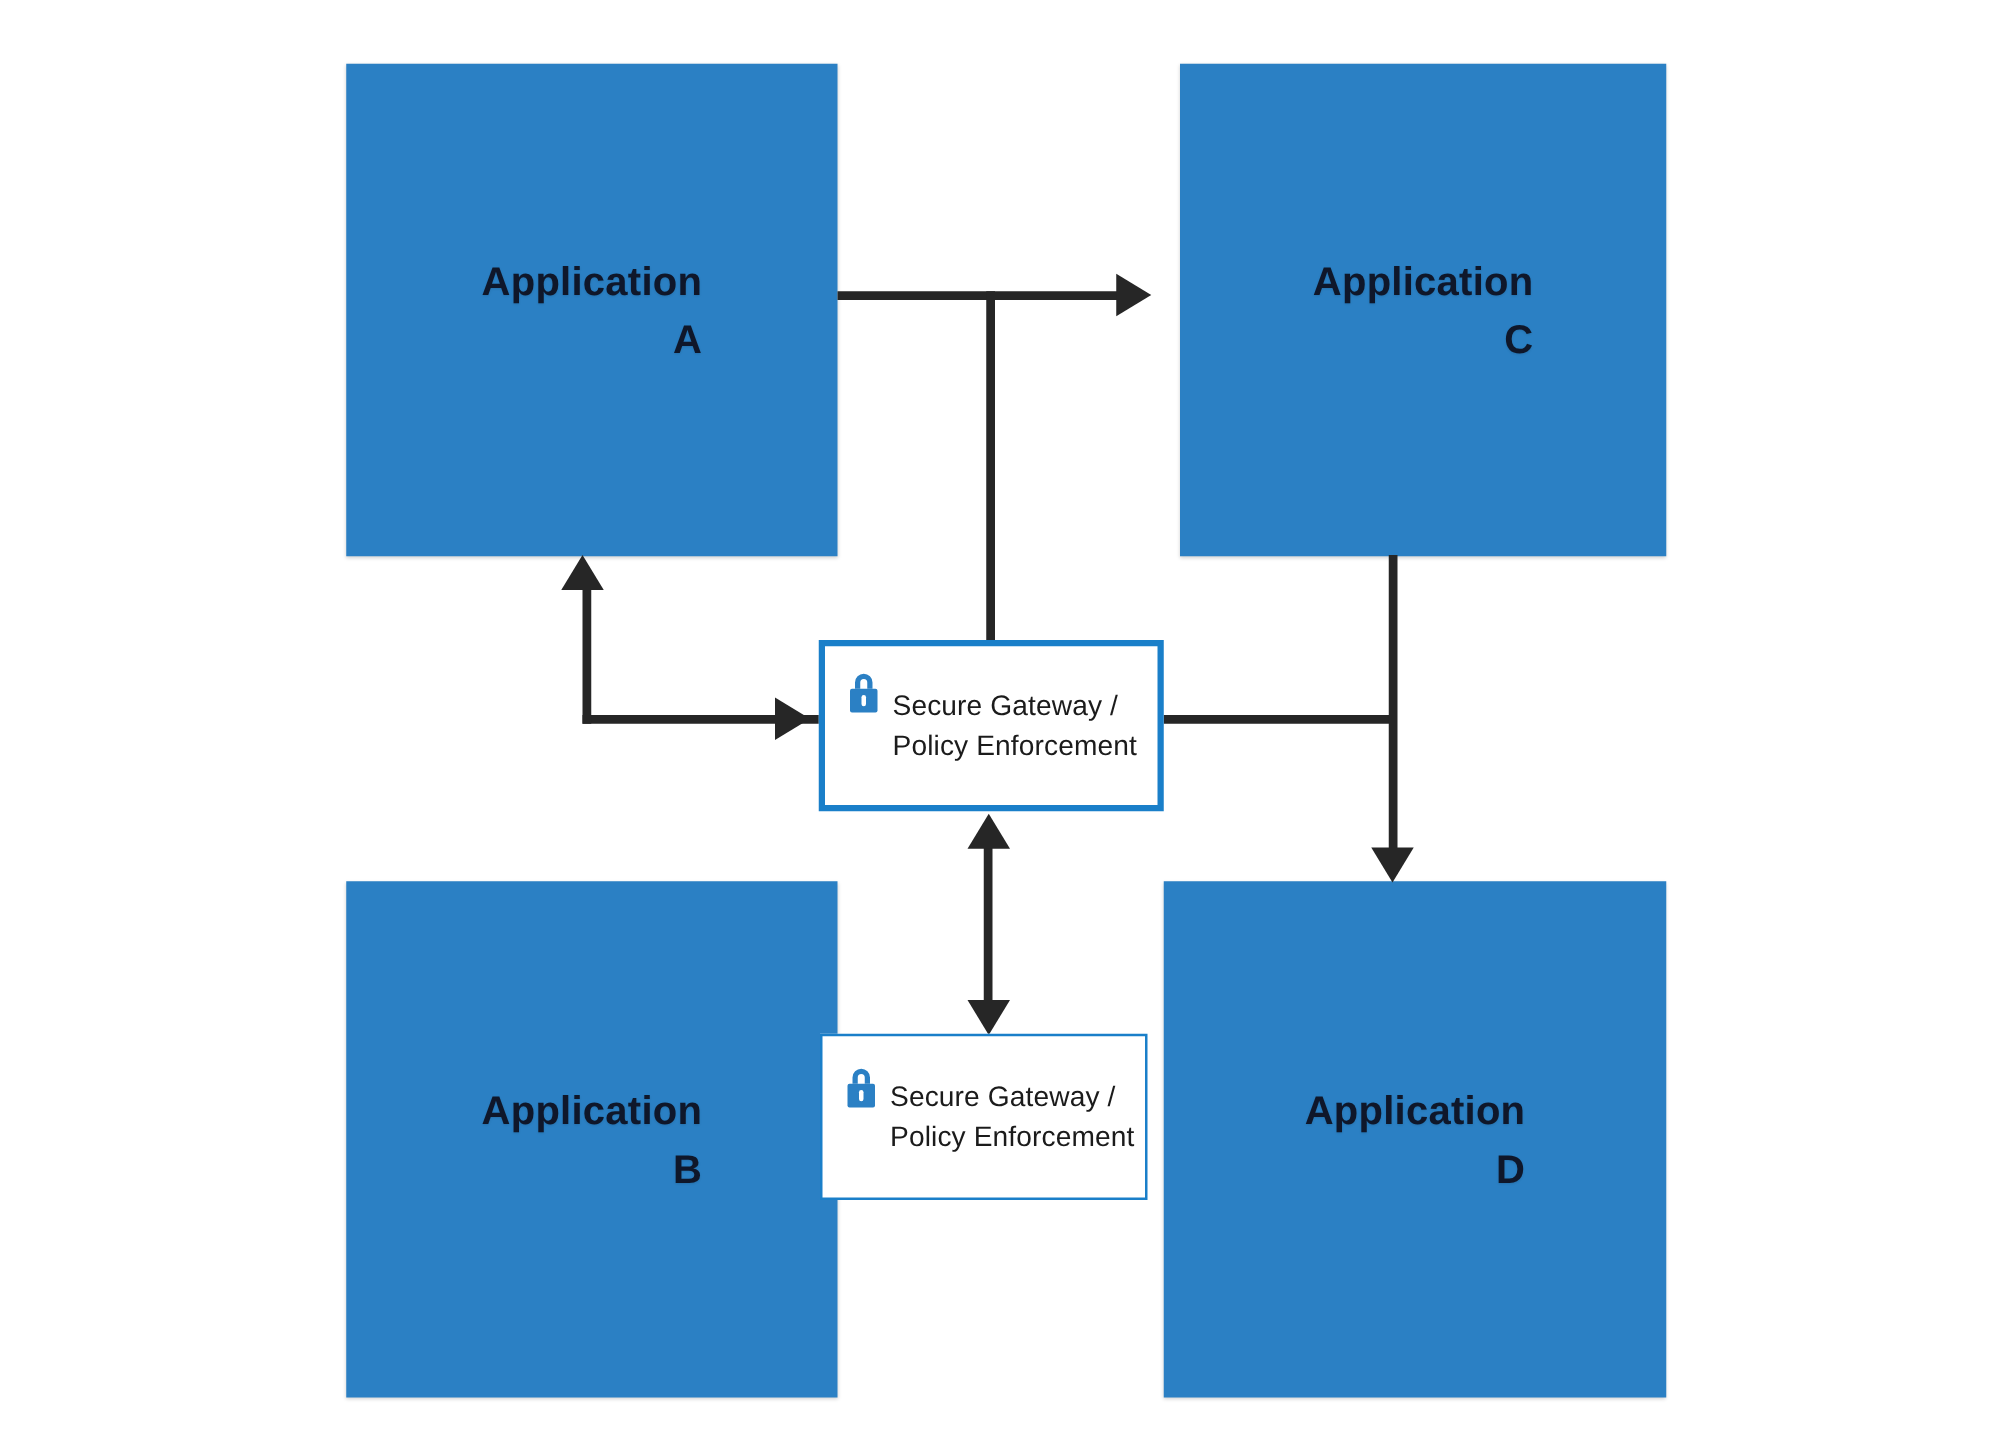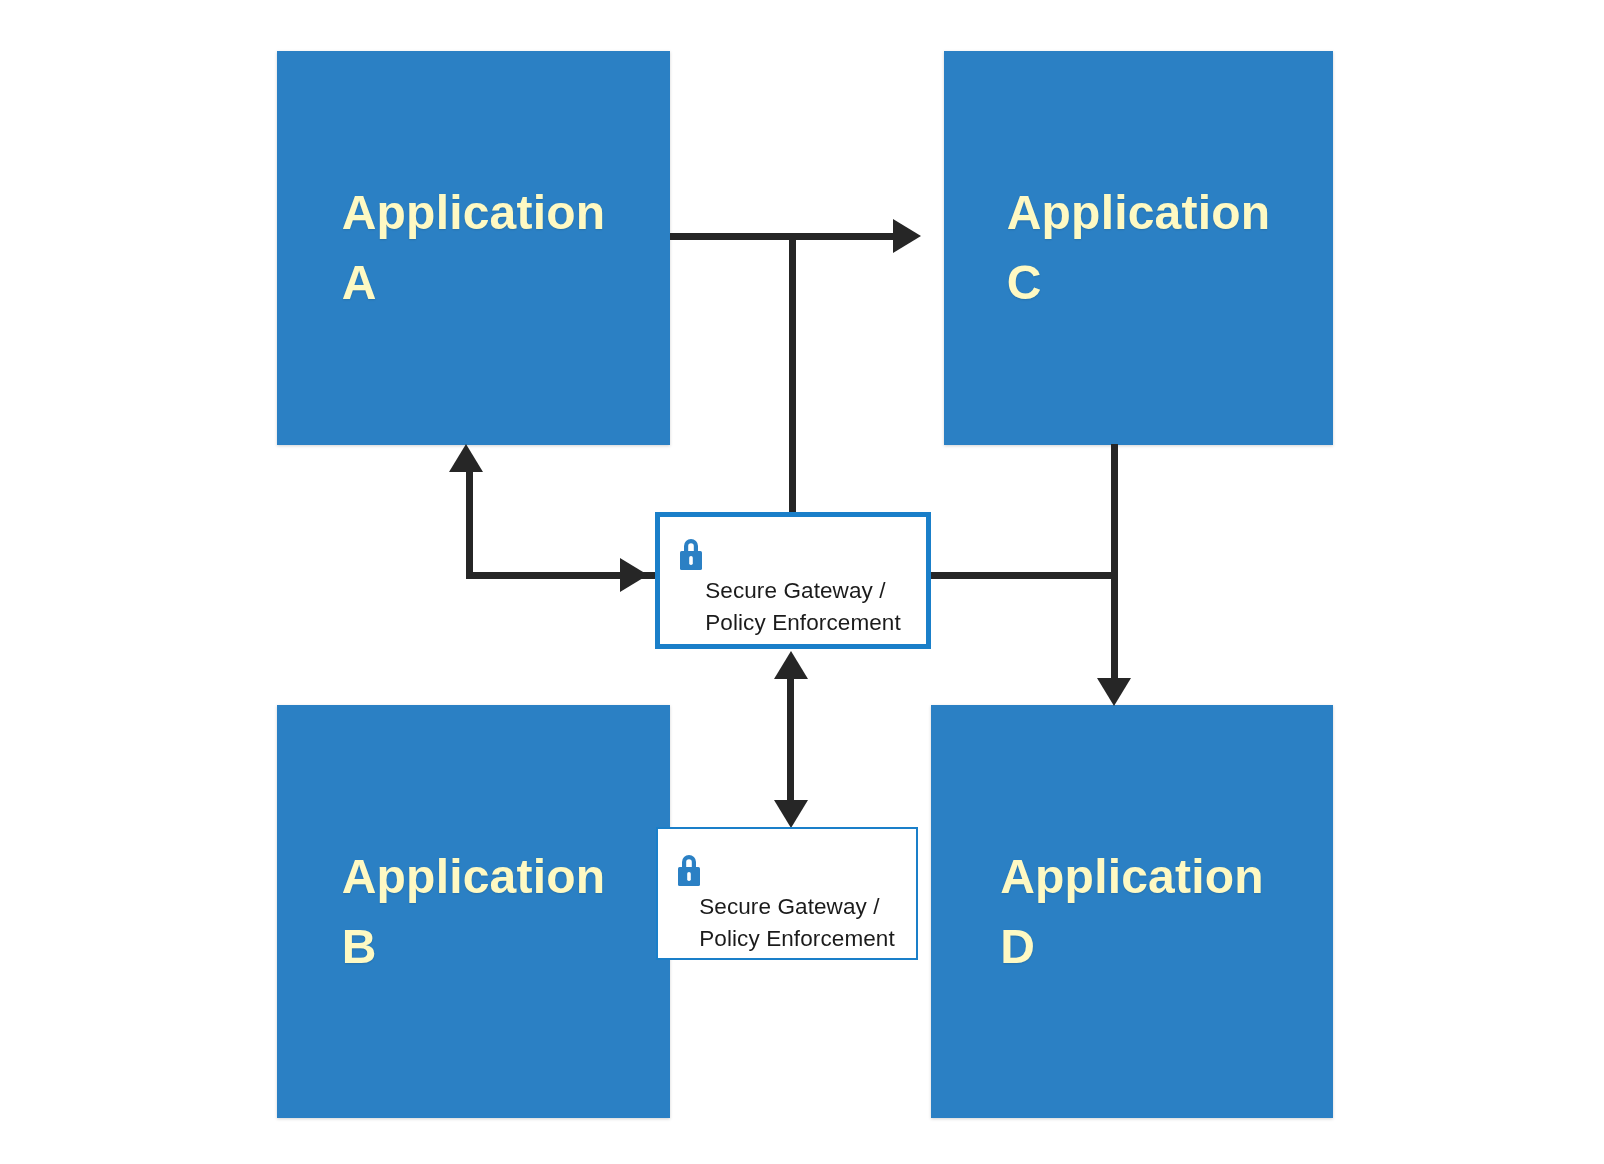--- a/index.html
+++ b/index.html
@@ -20,42 +20,41 @@
   .app-box {
     position: absolute;
     background: #2b80c4;
     box-sizing: border-box;
     display: flex;
     align-items: center;
     justify-content: center;
     box-shadow: 0 1px 3px rgba(0,0,0,0.18);
   }
   .app-label {
-    color: #fef9c3;
-    font-size: 48px;
+    color: #0f172a;
+    font-size: 32px;
     font-weight: bold;
     line-height: 1.45;
-    text-align: left;
+    text-align: right;
     letter-spacing: 0.2px;
     white-space: pre-line;
     text-shadow: 0 1px 2px rgba(0,0,0,0.12);
   }
 
   #app-a { left: 277px; top: 51px;  width: 393px; height: 394px; }
   #app-c { left: 944px; top: 51px;  width: 389px; height: 394px; }
   #app-b { left: 277px; top: 705px; width: 393px; height: 413px; }
   #app-d { left: 931px; top: 705px; width: 402px; height: 413px; }
 
   
   .gateway {
     position: absolute;
     background: #ffffff;
     box-sizing: border-box;
     display: flex;
-    flex-direction: column;
     align-items: center;
     justify-content: flex-start;
     z-index: 6;
   }
   #gateway-top {
     left: 655px; top: 512px; width: 276px; height: 137px;
     border: 5px solid #1a7fc9;
     padding-left: 14px;
   }
   #gateway-bottom {

